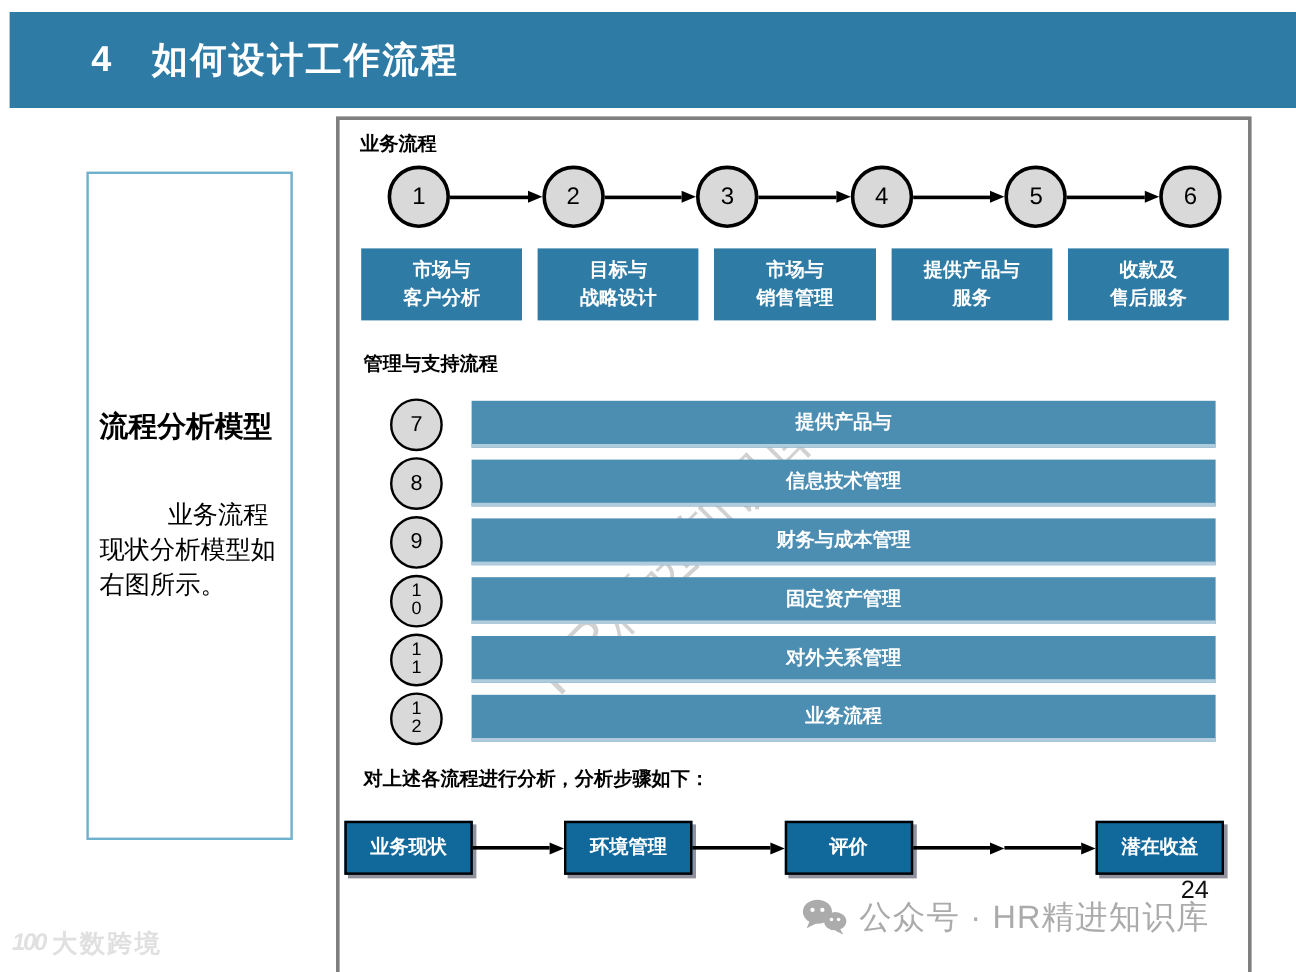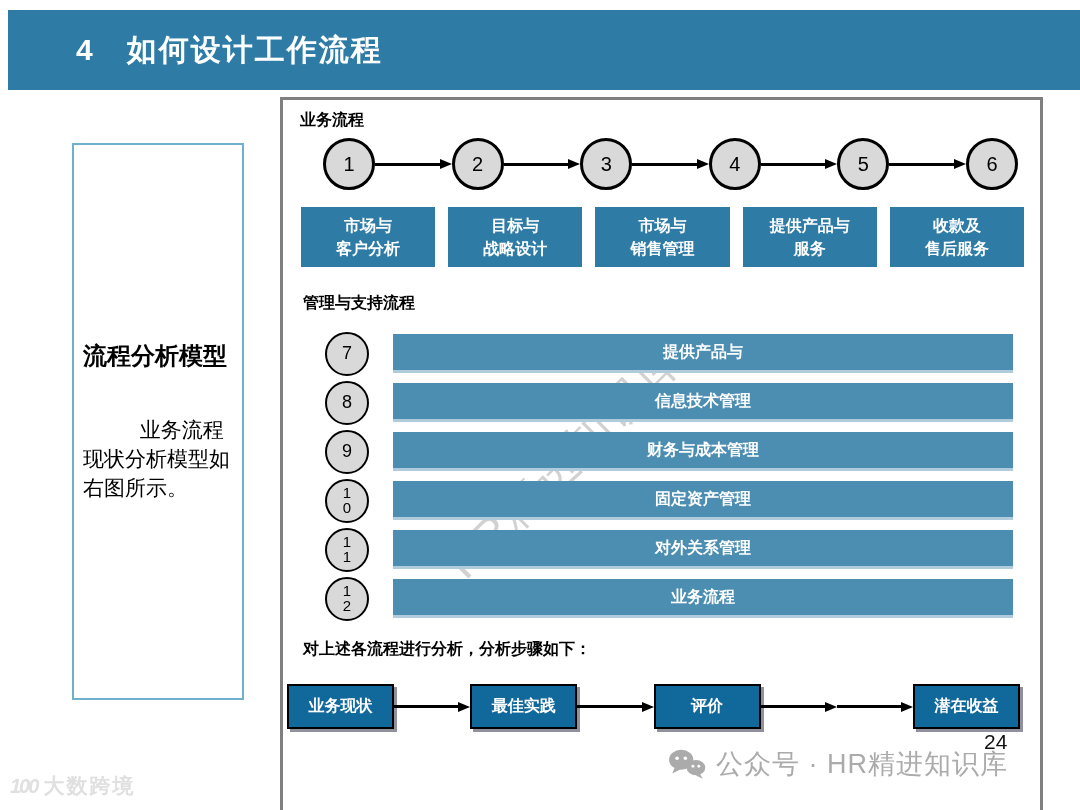--- a/index.html
+++ b/index.html
@@ -170,21 +170,21 @@
       </div>
 
     <div class="analysis-intro">对上述各流程进行分析，分析步骤如下：</div>
 
     <div class="flow-row">
         <div class="flow-box">业务现状</div>
         <div class="connector">
           <div class="line"></div>
           <div class="arrowhead"></div>
         </div>
-        <div class="flow-box">最佳实践</div>
+        <div class="flow-box">环境管理</div>
         <div class="connector">
           <div class="line"></div>
           <div class="arrowhead"></div>
         </div>
         <div class="flow-box">评价</div>
         <div class="connector">
           <div class="line"></div>
           <div class="arrowhead"></div>
         </div>
         <div class="connector">

